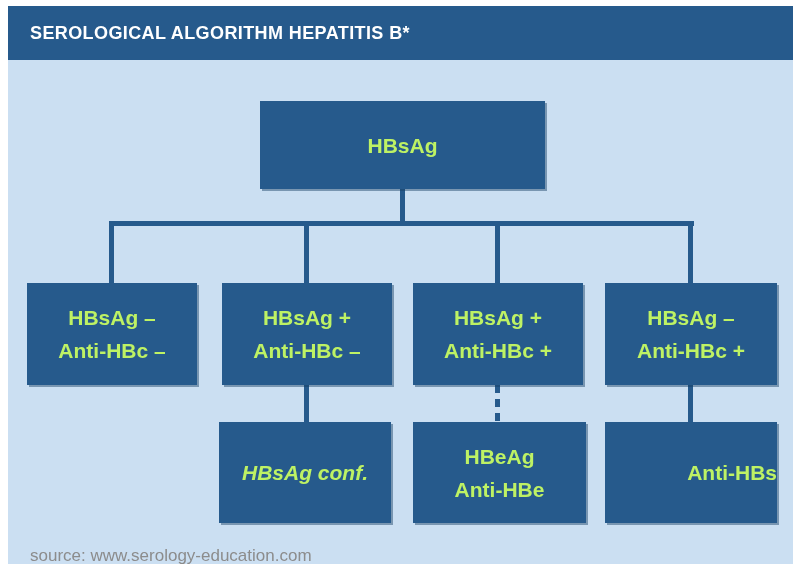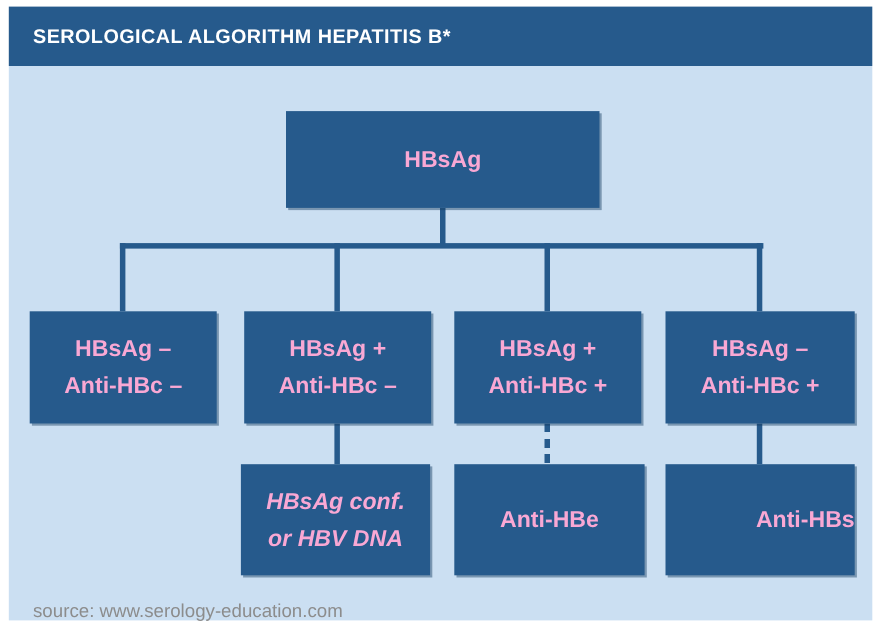--- a/index.html
+++ b/index.html
@@ -24,21 +24,21 @@
   .header span{
     color:#ffffff;font-size:18px;font-weight:bold;letter-spacing:.4px;
   }
   .canvas{
     position:absolute;left:8px;top:60px;width:785px;height:504px;
     background:var(--light);
   }
   .node{
     position:absolute;
     background:var(--dark);
-    color:#f9a8d4;
+    color:#bef264;
     display:flex;flex-direction:column;justify-content:center;align-items:center;
     font-weight:bold;font-size:21px;line-height:33px;
     box-shadow:2px 2px 0 rgba(23,62,97,0.45);
     text-align:center;
   }
   .root{left:260px;top:101px;width:285px;height:88px;}
   .n1{left:27px; top:283px;width:170px;height:102px;}
   .n2{left:222px;top:283px;width:170px;height:102px;}
   .n3{left:413px;top:283px;width:170px;height:102px;}
   .n4{left:605px;top:283px;width:172px;height:102px;}
@@ -103,24 +103,24 @@
     <div>Anti-HBc +</div>
   </div>
 
   <div class="node n4">
     <div>HBsAg –</div>
     <div>Anti-HBc +</div>
   </div>
 
   <div class="node c1">
     <div>HBsAg conf.</div>
-    <div>or HBV DNA</div>
   </div>
 
   <div class="node c2">
+    <div>HBeAg</div>
     <div>Anti-HBe</div>
   </div>
 
   <div class="node c3">
     <div>Anti-HBs</div>
   </div>
 
   <div class="source">source: www.serology-education.com</div>
 
 </div>

